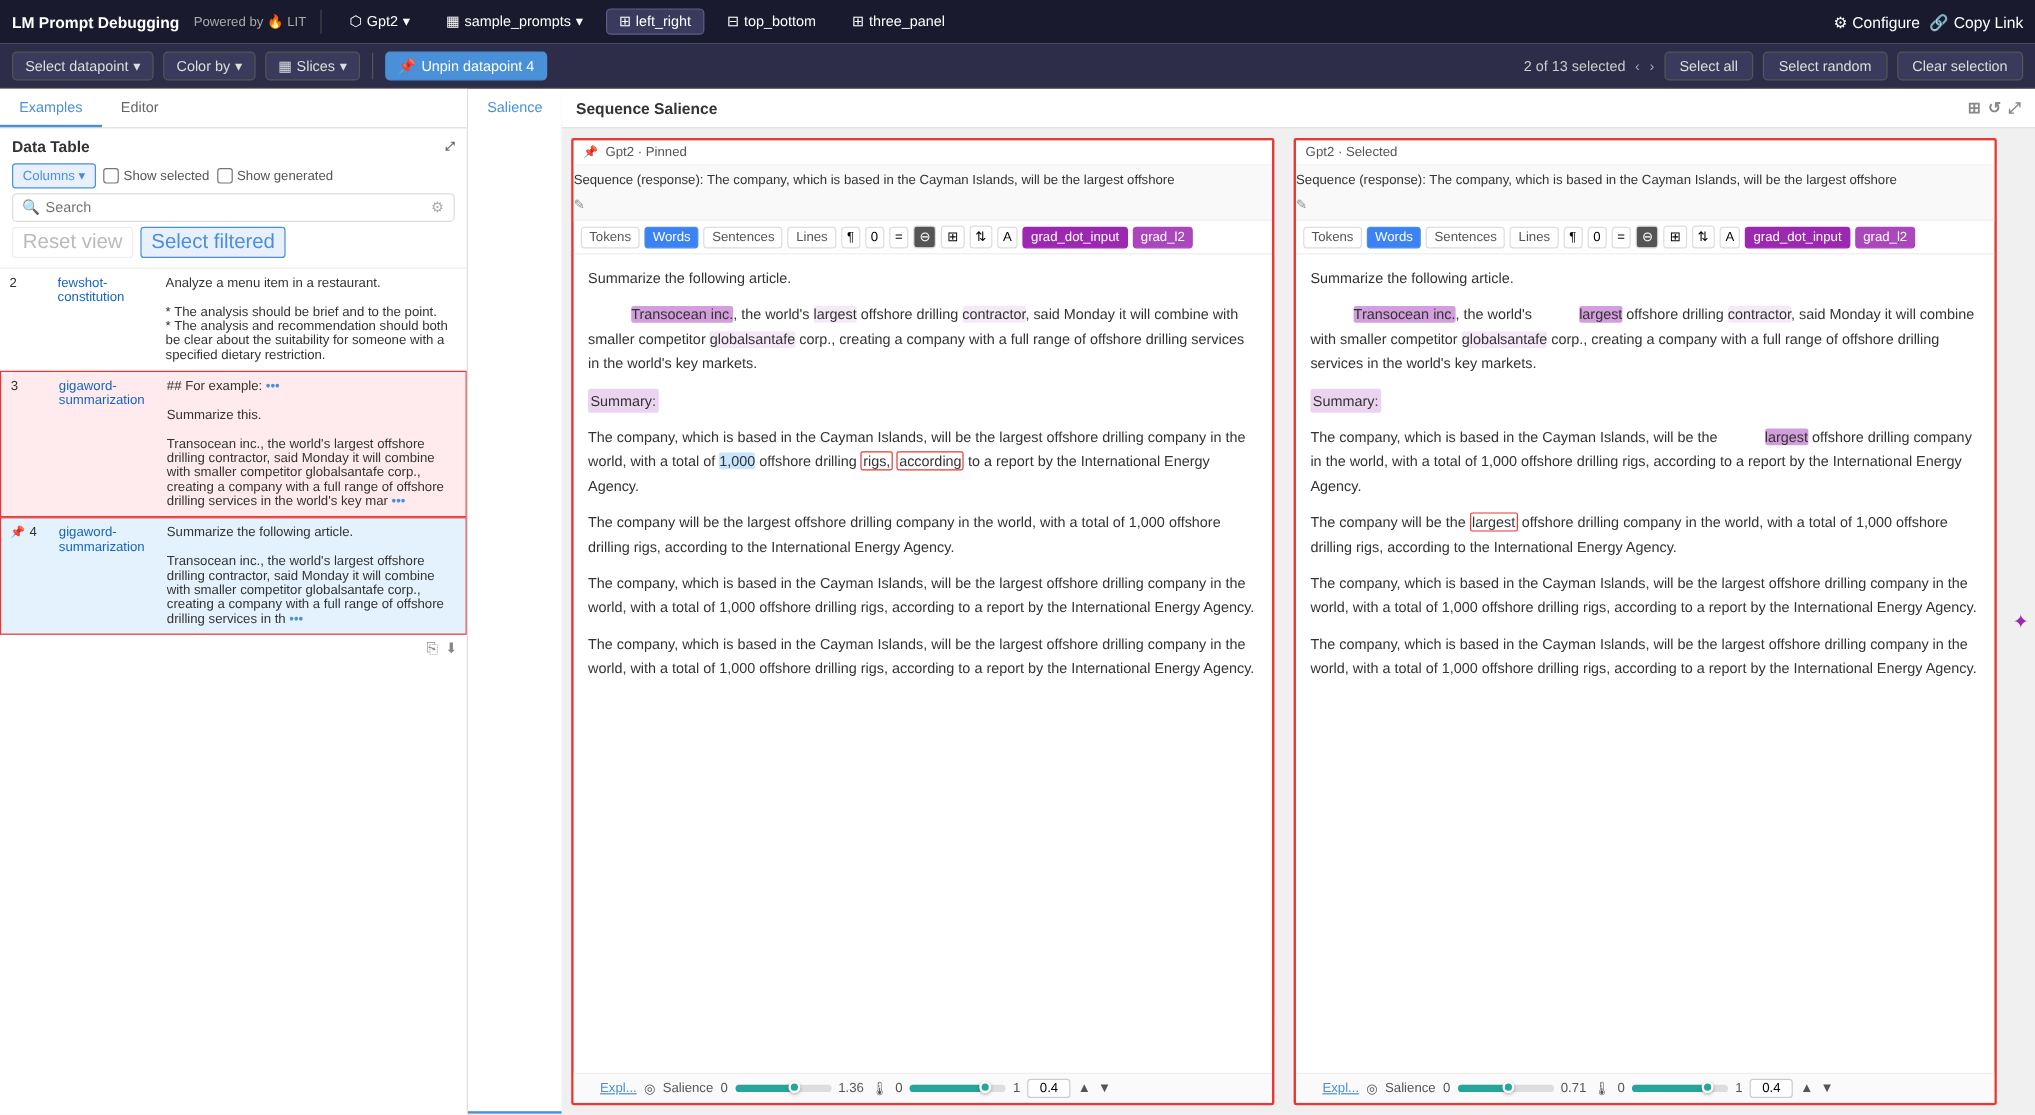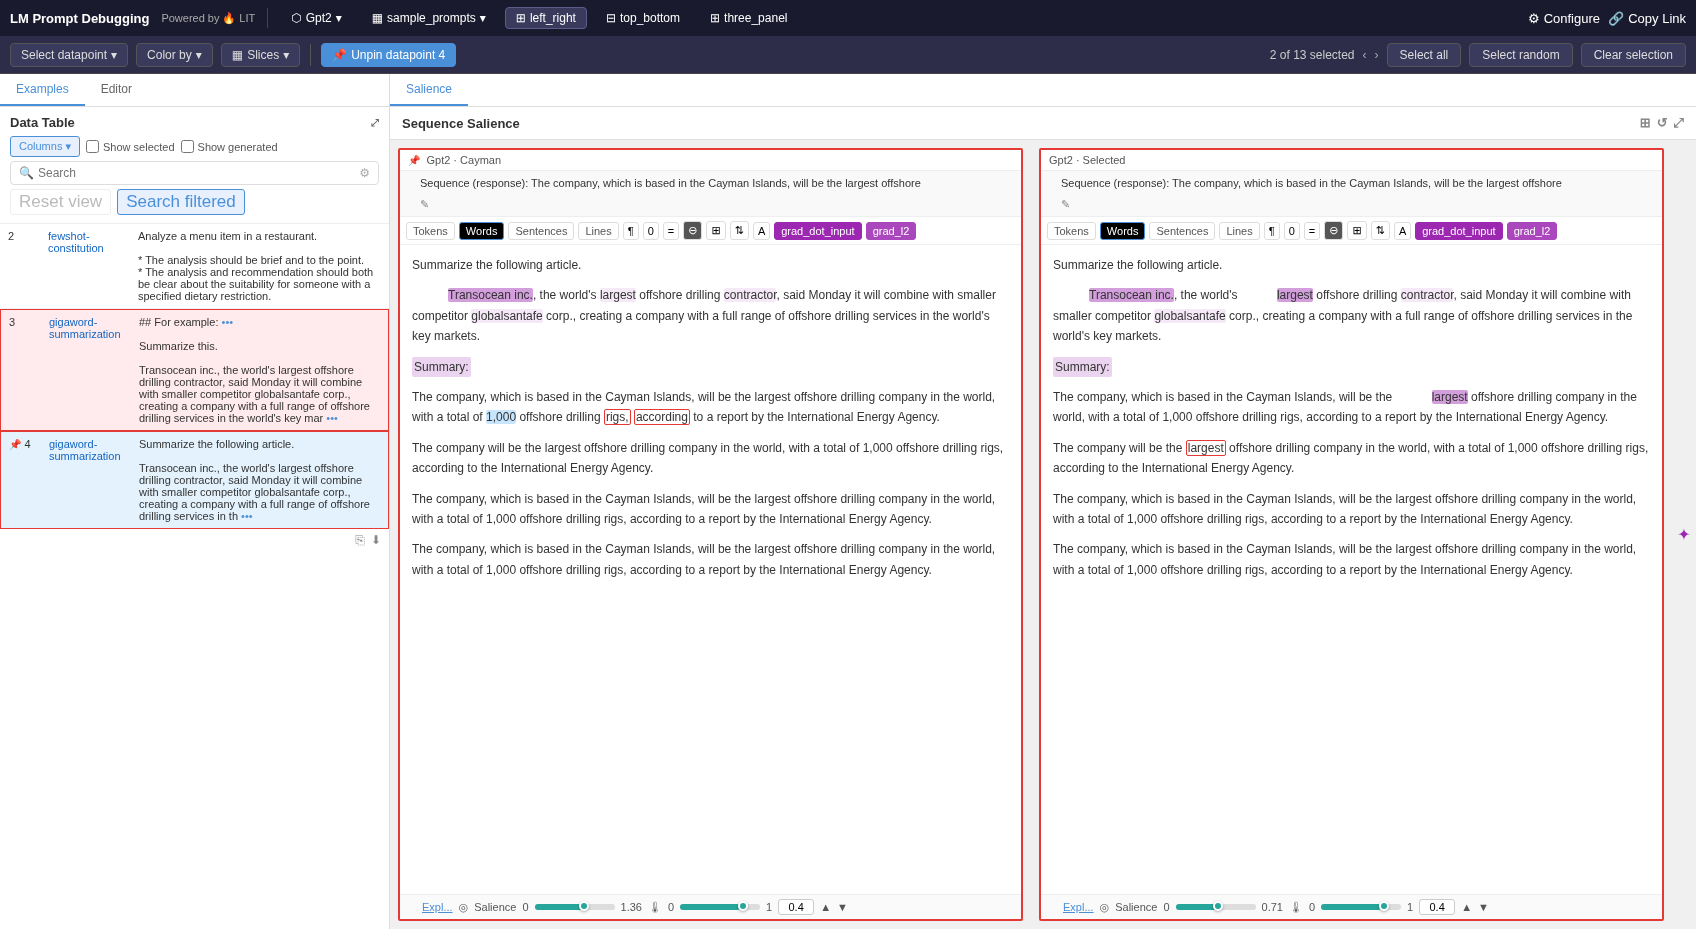--- a/index.html
+++ b/index.html
@@ -71,44 +71,44 @@
     .table-header-cell { font-size: 11px; font-weight: 600; color: #666; }
     .table-row { display: grid; grid-template-columns: 40px 90px 1fr; padding: 6px 8px; border-bottom: 1px solid #f0f0f0; align-items: start; cursor: pointer; }
     .table-row.selected { background: #e8f5e9; border: 1px solid #4caf50; }
     .table-row.pinned-selected { background: #e3f2fd; border: 1px solid #e53935; }
     .cell { font-size: 11px; color: #333; overflow: hidden; }
     .cell.source { color: #1565c0; font-size: 11px; }
     .three-dots { color: #4a90d9; font-size: 11px; cursor: pointer; }
     .pin-icon { color: #e53935; font-size: 10px; }
 
     
-    .right-panel { flex: 1; background: #f0f0f0; display: flex; flex-direction: column; overflow: hidden; }
+    .right-panel { flex: 1; background: #f0f0f0; display: flex; overflow: hidden; }
     .right-tabs { display: flex; border-bottom: 1px solid #ddd; background: white; }
     .right-tab { padding: 8px 16px; font-size: 12px; cursor: pointer; border-bottom: 2px solid transparent; color: #666; }
     .right-tab.active { border-bottom-color: #4a90d9; color: #4a90d9; }
 
     
     .salience-container { flex: 1; display: flex; flex-direction: column; overflow: hidden; }
     .salience-header { padding: 8px 12px; background: white; border-bottom: 1px solid #ddd; font-size: 13px; font-weight: 600; color: #333; display: flex; align-items: center; justify-content: space-between; }
     .salience-content { flex: 1; display: flex; overflow: hidden; gap: 0; }
 
     
     .model-panel { flex: 1; display: flex; flex-direction: column; border: 2px solid #e53935; margin: 8px; border-radius: 2px; background: white; overflow: hidden; }
     .model-panel-header { padding: 4px 8px; background: #fff; border-bottom: 1px solid #eee; display: flex; align-items: center; gap: 6px; }
     .model-label { font-size: 11px; color: #555; display: flex; align-items: center; gap: 4px; }
     .model-label.selected-label { color: #555; }
 
-    .sequence-box { padding: 4px 20px; background: #f9f9f9; border-bottom: 1px solid #eee; font-size: 11px; color: #333; line-height: 1.5; }
+    .sequence-box { padding: 4px 0; background: #f9f9f9; border-bottom: 1px solid #eee; font-size: 11px; color: #333; line-height: 1.5; }
 
     .token-controls { display: flex; align-items: center; gap: 4px; padding: 4px 6px; border-bottom: 1px solid #eee; flex-wrap: wrap; }
     .tok-btn {
       padding: 2px 6px; border-radius: 3px; font-size: 11px; cursor: pointer;
       border: 1px solid #ddd; color: #555; background: white;
     }
-    .tok-btn.active { background: #000000; color: white; border-color: #4a90d9; }
+    .tok-btn.active { background: #3b82f6; color: white; border-color: #4a90d9; }
     .tok-btn.grad { background: #9c27b0; color: white; border-color: #9c27b0; }
     .tok-btn.grad2 { background: #ab47bc; color: white; border-color: #ab47bc; }
     .icon-btn { padding: 2px 4px; border: 1px solid #ddd; border-radius: 3px; cursor: pointer; background: white; font-size: 11px; }
     .icon-btn.active { background: #555; color: white; }
 
     .model-text { flex: 1; overflow-y: auto; padding: 10px 12px; font-size: 12px; line-height: 1.7; color: #333; }
     .model-text p { margin-bottom: 10px; }
     .hl-purple-strong { background: rgba(156, 39, 176, 0.45); border-radius: 2px; margin-left: 36px; }
     .hl-purple-light { background: rgba(156, 39, 176, 0.1); border-radius: 2px; }
     .hl-box { border: 1px solid #e53935; border-radius: 2px; padding: 0 1px; }
@@ -237,21 +237,21 @@
           <span>Show generated</span>
         </label>
       </div>
       <div class="search-bar">
         <span>🔍</span>
         <input type="text" placeholder="Search" style="">
         <span style="color:#aaa;">⚙</span>
       </div>
       <div class="filter-btns">
         <button class="filter-btn disabled">Reset view</button>
-        <button class="filter-btn blue">Search filtered</button>
+        <button class="filter-btn blue">Select filtered</button>
       </div>
     </div>
 
     <div class="data-table">
 
       <div class="table-row">
         <div class="cell">2</div>
         <div class="cell source">fewshot-constitution</div>
         <div class="cell">
           Analyze a menu item in a restaurant.<br><br>
@@ -304,21 +304,21 @@
           <span style="cursor:pointer; color:#888;">↺</span>
           <span style="cursor:pointer; color:#888;">⤢</span>
         </div>
       </div>
 
       <div class="salience-content">
 
         <div class="model-panel">
           <div class="model-panel-header">
             <span style="color:#e53935; font-size:10px;">📌</span>
-            <span class="model-label">Gpt2 · Cayman</span>
+            <span class="model-label">Gpt2 · Pinned</span>
           </div>
           <div class="sequence-box">
             <span>Sequence (response): The company, which is based in the Cayman Islands, will be the largest offshore</span>
             <div style="margin-top:4px;">
               <span style="cursor:pointer; color:#888;">✎</span>
             </div>
           </div>
           <div class="token-controls">
             <button class="tok-btn">Tokens</button>
             <button class="tok-btn active">Words</button>

